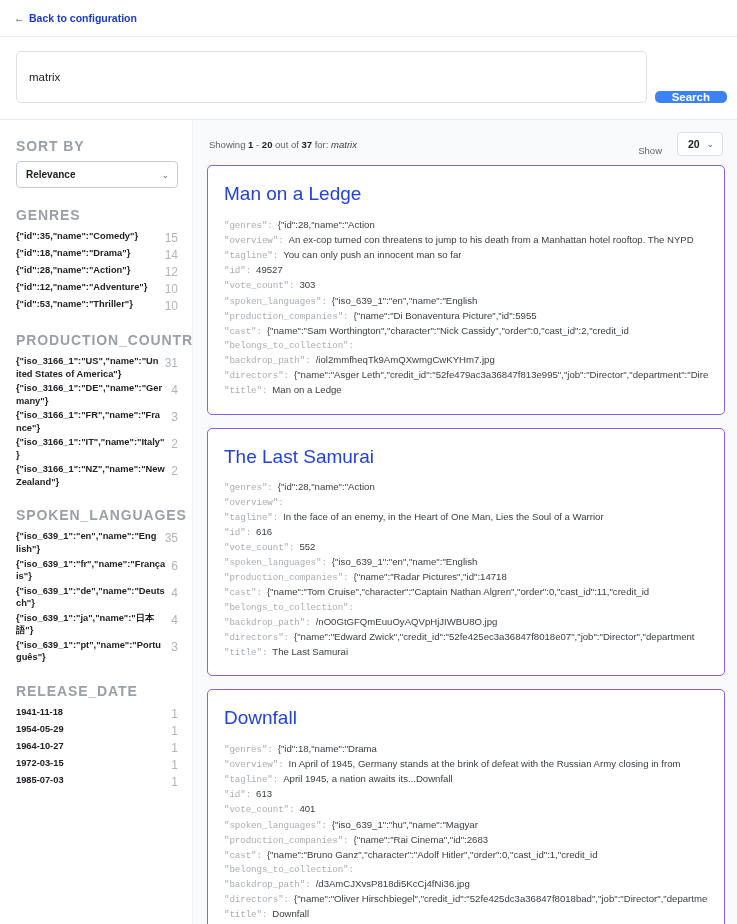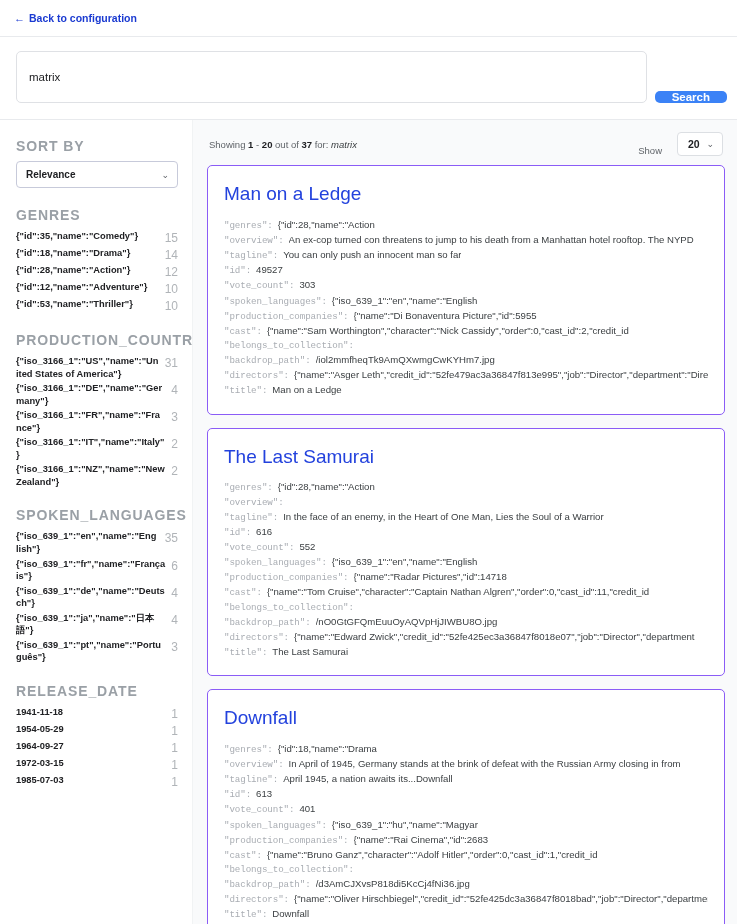--- a/index.html
+++ b/index.html
@@ -334,21 +334,21 @@
           <div class="facet-title">RELEASE_DATE</div>
           <div class="facet-row">
             <span class="facet-label">1941-11-18</span>
             <span class="facet-count">1</span>
           </div>
           <div class="facet-row">
             <span class="facet-label">1954-05-29</span>
             <span class="facet-count">1</span>
           </div>
           <div class="facet-row">
-            <span class="facet-label">1964-09-27</span>
+            <span class="facet-label">1964-10-27</span>
             <span class="facet-count">1</span>
           </div>
           <div class="facet-row">
             <span class="facet-label">1972-03-15</span>
             <span class="facet-count">1</span>
           </div>
           <div class="facet-row">
             <span class="facet-label">1985-07-03</span>
             <span class="facet-count">1</span>
           </div>

